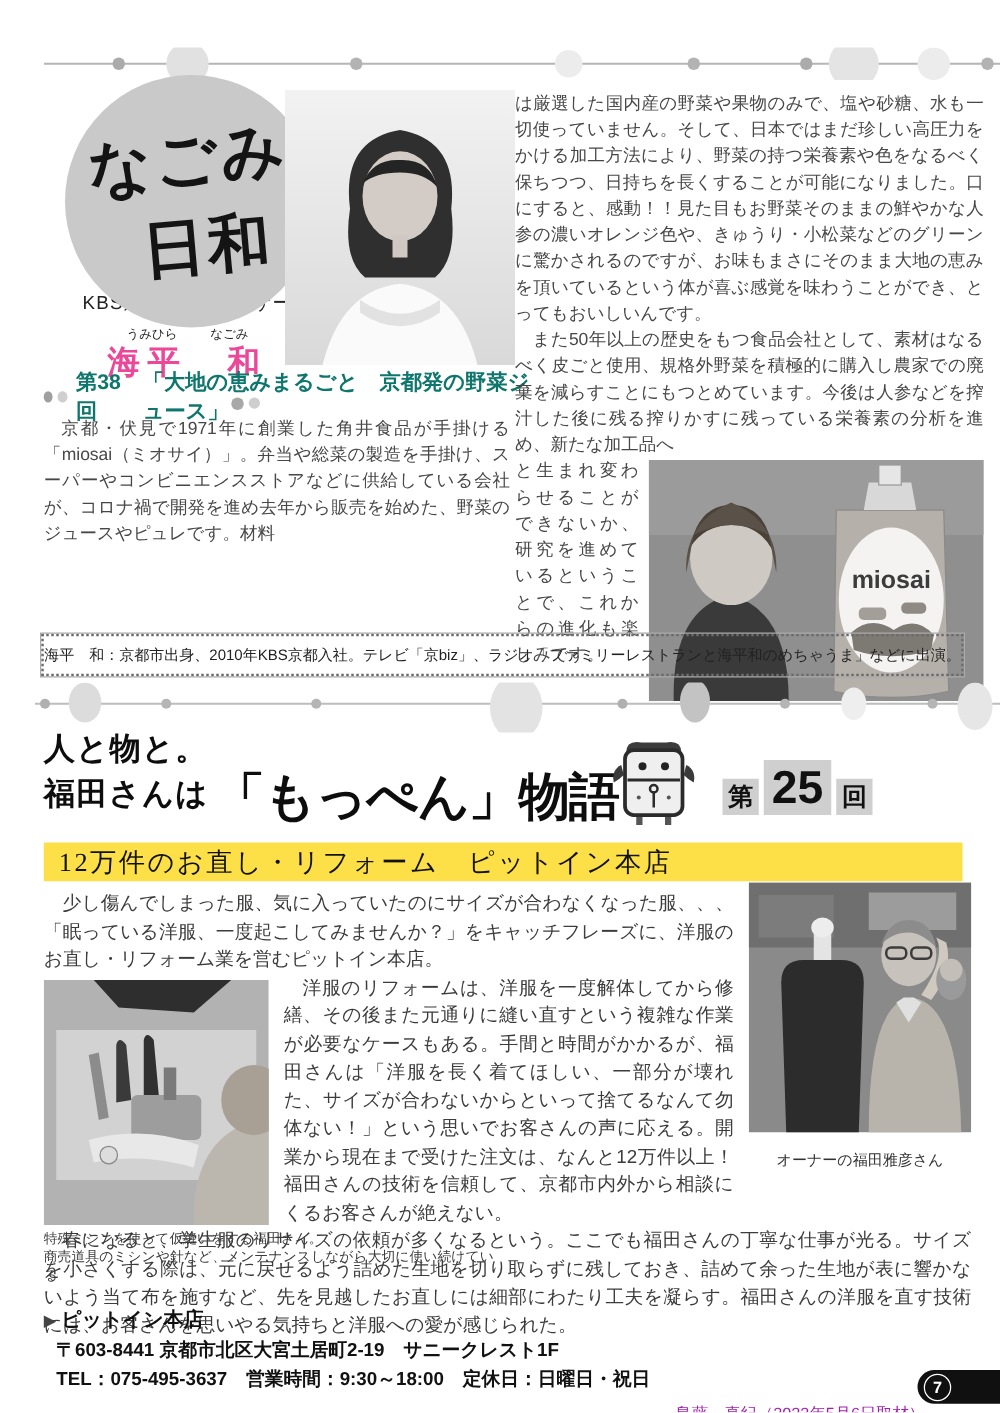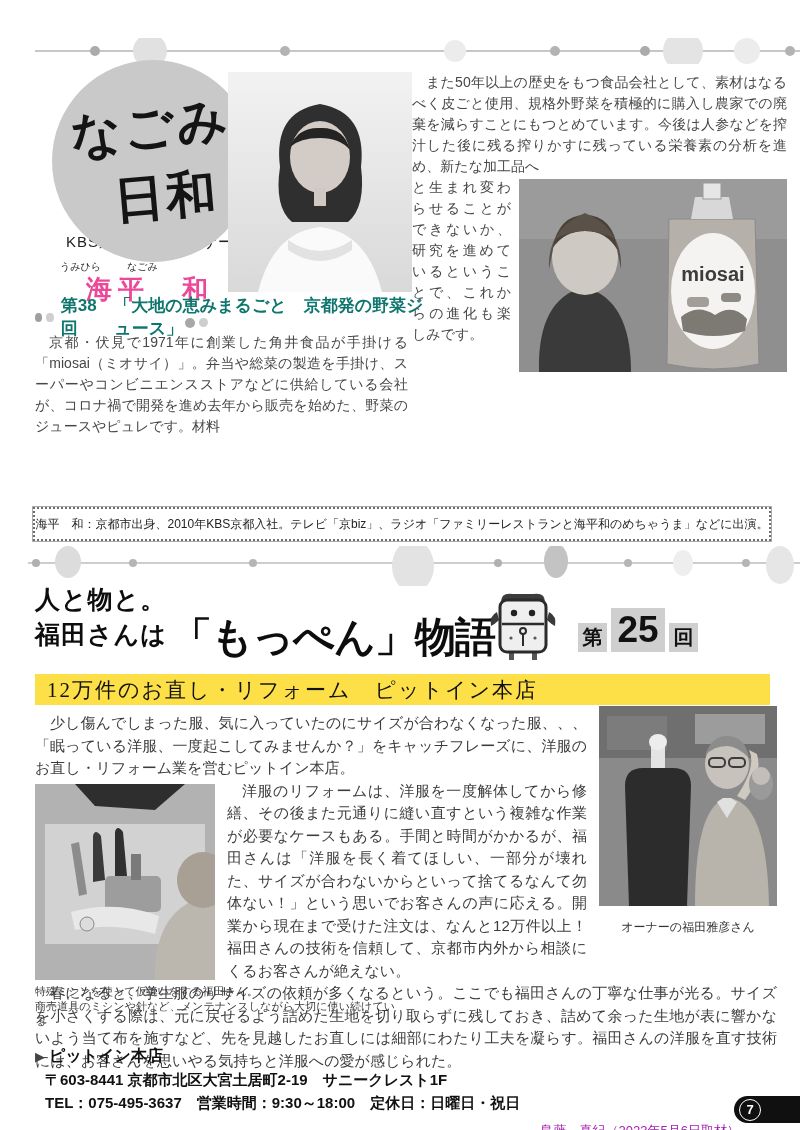--- a/index.html
+++ b/index.html
@@ -8,21 +8,21 @@
   .abs{position:absolute;}
   
   .band svg{display:block;}
   
   .logo-circle{left:52px;top:60px;width:202px;height:202px;border-radius:50%;background:#c9c9c9;
                display:flex;flex-direction:column;justify-content:center;z-index:2;}
   .logo-l1{font-size:50px;font-weight:bold;color:#141414;transform:rotate(-7deg);margin-left:18px;letter-spacing:2px;}
   .logo-l2{font-size:50px;font-weight:bold;color:#141414;transform:rotate(-5deg);margin-left:62px;margin-top:2px;letter-spacing:2px;}
   .author-block{left:60px;top:233px;width:180px;text-align:center;}
   .author-role{font-size:15px;color:#222;letter-spacing:1px;}
-  .furigana{font-size:10px;color:#222;display:flex;justify-content:flex-start;gap:26px;margin-top:8px;}
+  .furigana{font-size:10px;color:#222;display:flex;justify-content:center;gap:26px;margin-top:8px;}
   .author-name{font-size:26px;font-weight:bold;color:#ec4899;letter-spacing:6px;margin-top:-2px;}
   .photo{background:#dcdcdc;}
   .episode-line{left:35px;top:294px;width:390px;display:flex;align-items:center;font-size:17px;font-weight:bold;color:#0f766e;}
   .dot{border-radius:50%;display:inline-block;}
   .d1{width:9px;height:9px;background:#9f9f9f;margin-right:4px;}
   .d2{width:9px;height:9px;background:#cfcfcf;margin-right:7px;}
   .center-dots{left:185px;top:318px;display:flex;gap:4px;}
   .body1{font-size:14px;line-height:21px;color:#474747;text-align:justify;}
   .colL{left:35px;top:332px;width:373px;}
   .colR{left:412px;top:72px;width:375px;}
@@ -120,20 +120,21 @@
   <div class="abs center-dots">
     <span class="dot" style="width:10px;height:10px;background:#a8a8a8;"></span>
     <span class="dot" style="width:9px;height:9px;background:#cecece;"></span>
   </div>
 
   <div class="abs body1 colL">
     <p class="indent">京都・伏見で1971年に創業した角井食品が手掛ける「miosai（ミオサイ）」。弁当や総菜の製造を手掛け、スーパーやコンビニエンスストアなどに供給している会社が、コロナ禍で開発を進め去年から販売を始めた、野菜のジュースやピュレです。材料</p>
   </div>
 
   <div class="abs body1 colR">
+    <p class="noindent">は厳選した国内産の野菜や果物のみで、塩や砂糖、水も一切使っていません。そして、日本ではまだ珍しい高圧力をかける加工方法により、野菜の持つ栄養素や色をなるべく保ちつつ、日持ちを長くすることが可能になりました。口にすると、感動！！見た目もお野菜そのままの鮮やかな人参の濃いオレンジ色や、きゅうり・小松菜などのグリーンに驚かされるのですが、お味もまさにそのまま大地の恵みを頂いているという体が喜ぶ感覚を味わうことができ、とってもおいしいんです。</p>
     <p class="indent">また50年以上の歴史をもつ食品会社として、素材はなるべく皮ごと使用、規格外野菜を積極的に購入し農家での廃棄を減らすことにもつとめています。今後は人参などを搾汁した後に残る搾りかすに残っている栄養素の分析を進め、新たな加工品へ</p>
     <div style="overflow:hidden;">
       <div class="miosai-photo">
         <svg width="268" height="193" viewBox="0 0 268 193">
           <rect width="268" height="193" fill="#8f8f8f"></rect>
           <rect x="0" y="0" width="268" height="60" fill="#9b9b9b"></rect>
           <path d="M20 193 Q18 120 65 108 Q112 120 112 193Z" fill="#3a3a3a"></path>
           <ellipse cx="66" cy="78" rx="33" ry="38" fill="#cfc9c4"></ellipse>
           <path d="M33 70 Q40 36 66 36 Q94 36 99 72 Q88 52 66 52 Q45 52 33 70Z" fill="#4a4238"></path>
           <path d="M30 90 Q28 50 66 34 Q104 50 102 90 L96 60 Q66 44 36 60Z" fill="#5a5148"></path>

